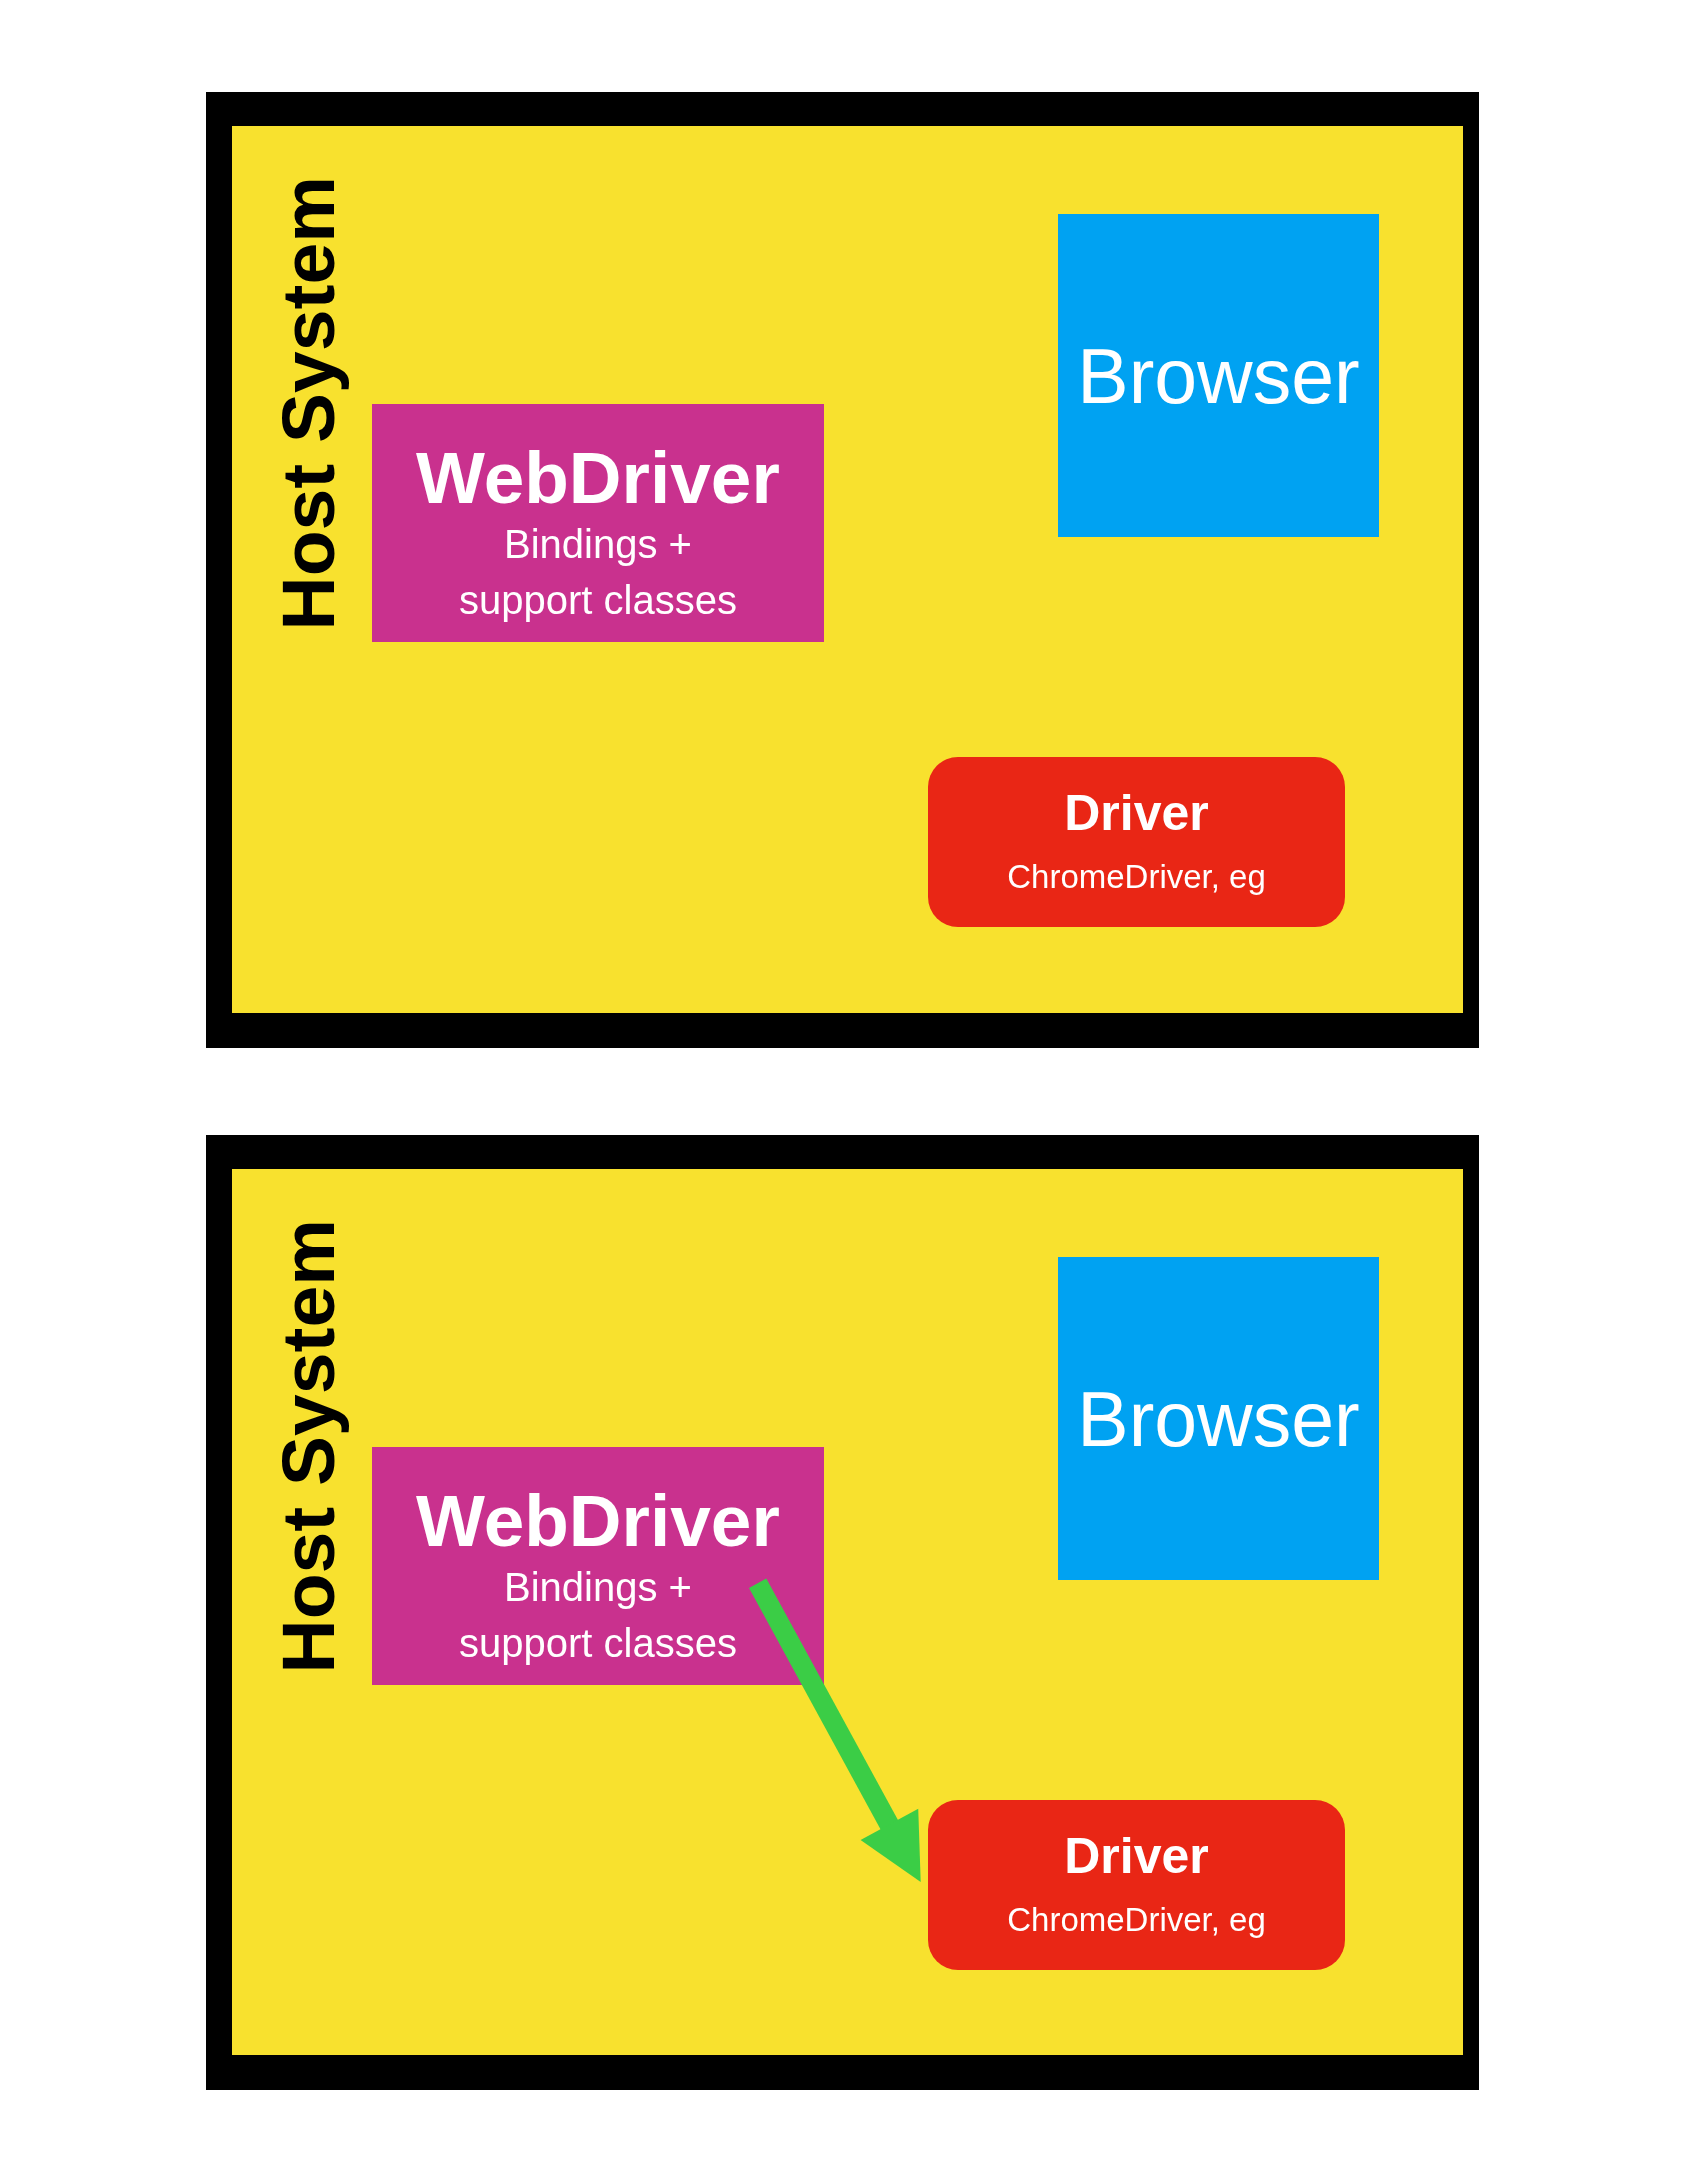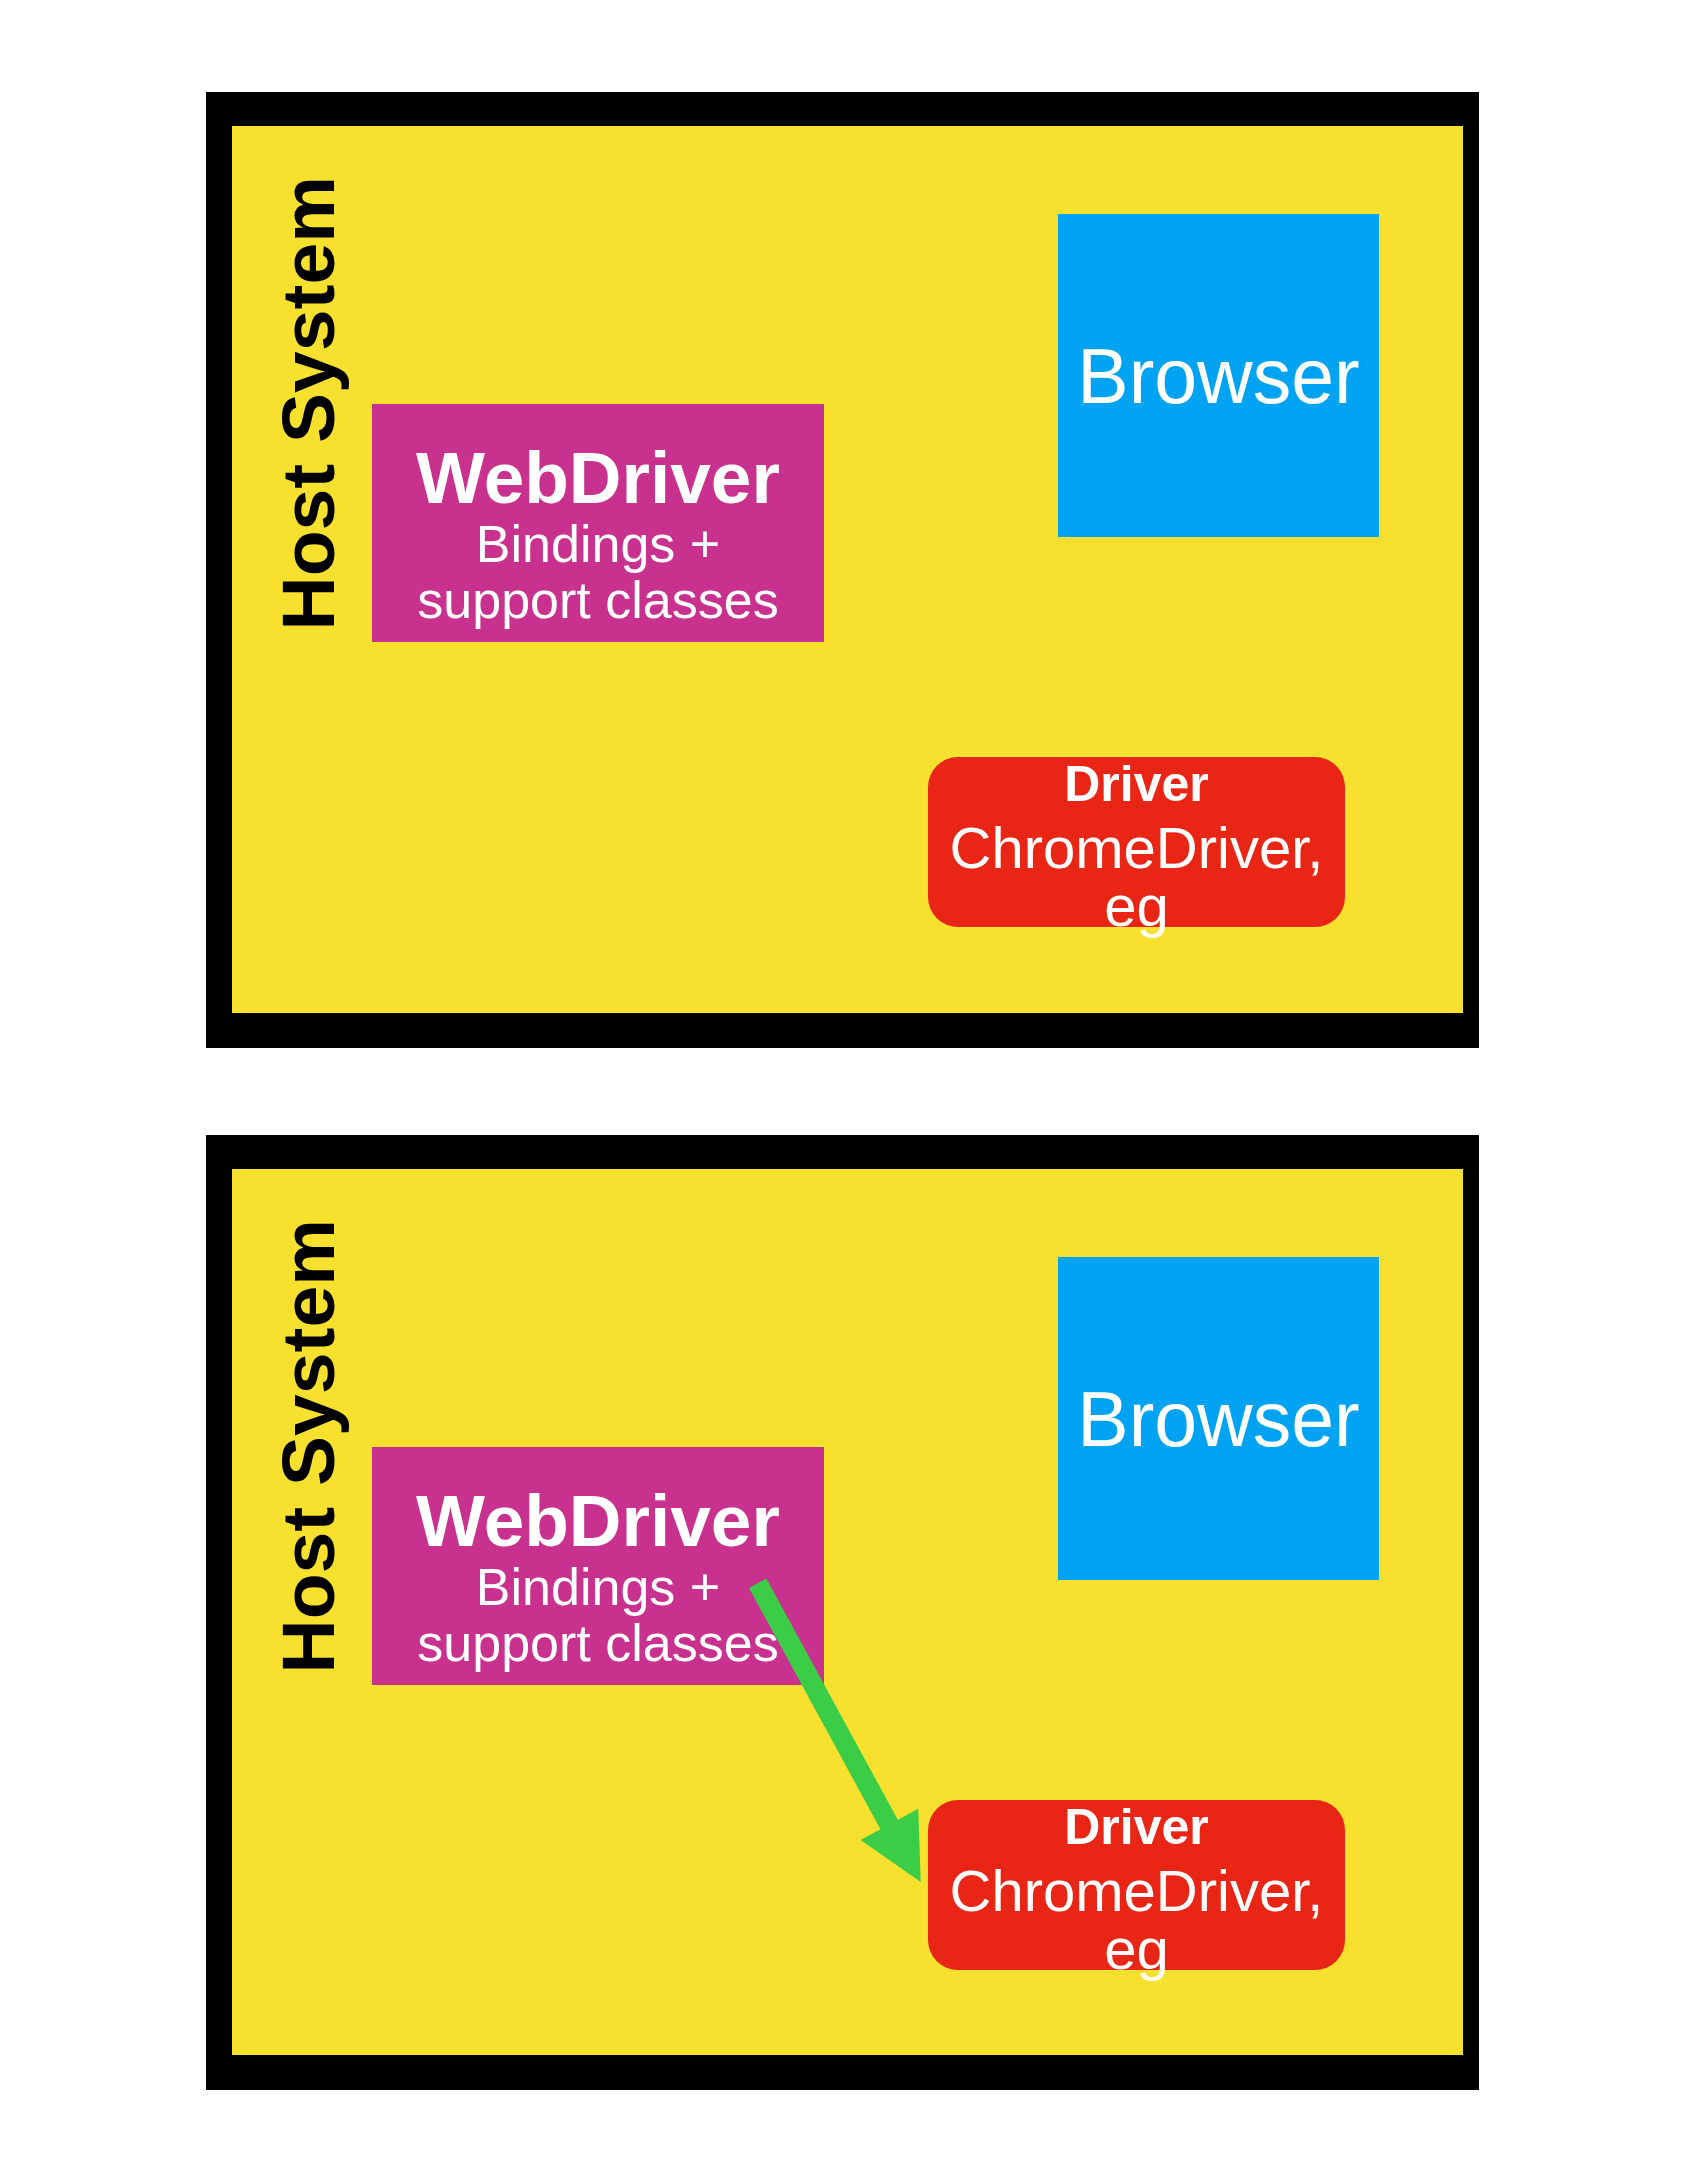--- a/index.html
+++ b/index.html
@@ -26,34 +26,34 @@
     font-size:75px;font-weight:bold;color:var(--text-dark,#000);
     white-space:nowrap;
   }
   .box{position:absolute;display:flex;flex-direction:column;align-items:center;color:var(--text-light,#fff);text-align:center;}
   .webdriver-box{
     left:140px;top:278px;width:452px;height:238px;
     background:var(--magenta,#C9318E);
     justify-content:center;padding-top:21.4px;box-sizing:border-box;
   }
   .webdriver-title{font-size:73px;font-weight:bold;line-height:77px;}
-  .webdriver-sub{font-size:52px;line-height:56px;}
+  .webdriver-sub{font-size:40px;line-height:56px;}
   .browser-box{
     left:826px;top:88px;width:321px;height:323px;
     background:var(--blue,#00A2F2);
     justify-content:center;
   }
   .browser-label{font-size:77px;line-height:82px;}
   .driver-box{
     left:696px;top:631px;width:417px;height:170px;
     background:var(--red,#E92615);
     border-radius:30px;justify-content:center;
   }
   .driver-title{font-size:50px;font-weight:bold;line-height:69px;}
-  .driver-sub{font-size:58px;line-height:58px;}
+  .driver-sub{font-size:33px;line-height:58px;}
   .arrow-svg{position:absolute;left:0;top:0;width:1230px;height:886px;pointer-events:none;}
   .arrow-svg .shaft{stroke:var(--green,#3BCD46);stroke-width:24px;fill:none;}
   .arrow-svg .head{fill:var(--green,#3BCD46);stroke:none;}
 </style>
 </head>
 <body>
 
 <div class="diagram" id="diagram-top">
   <div class="inner">
     <div class="host-label">Host System</div>

